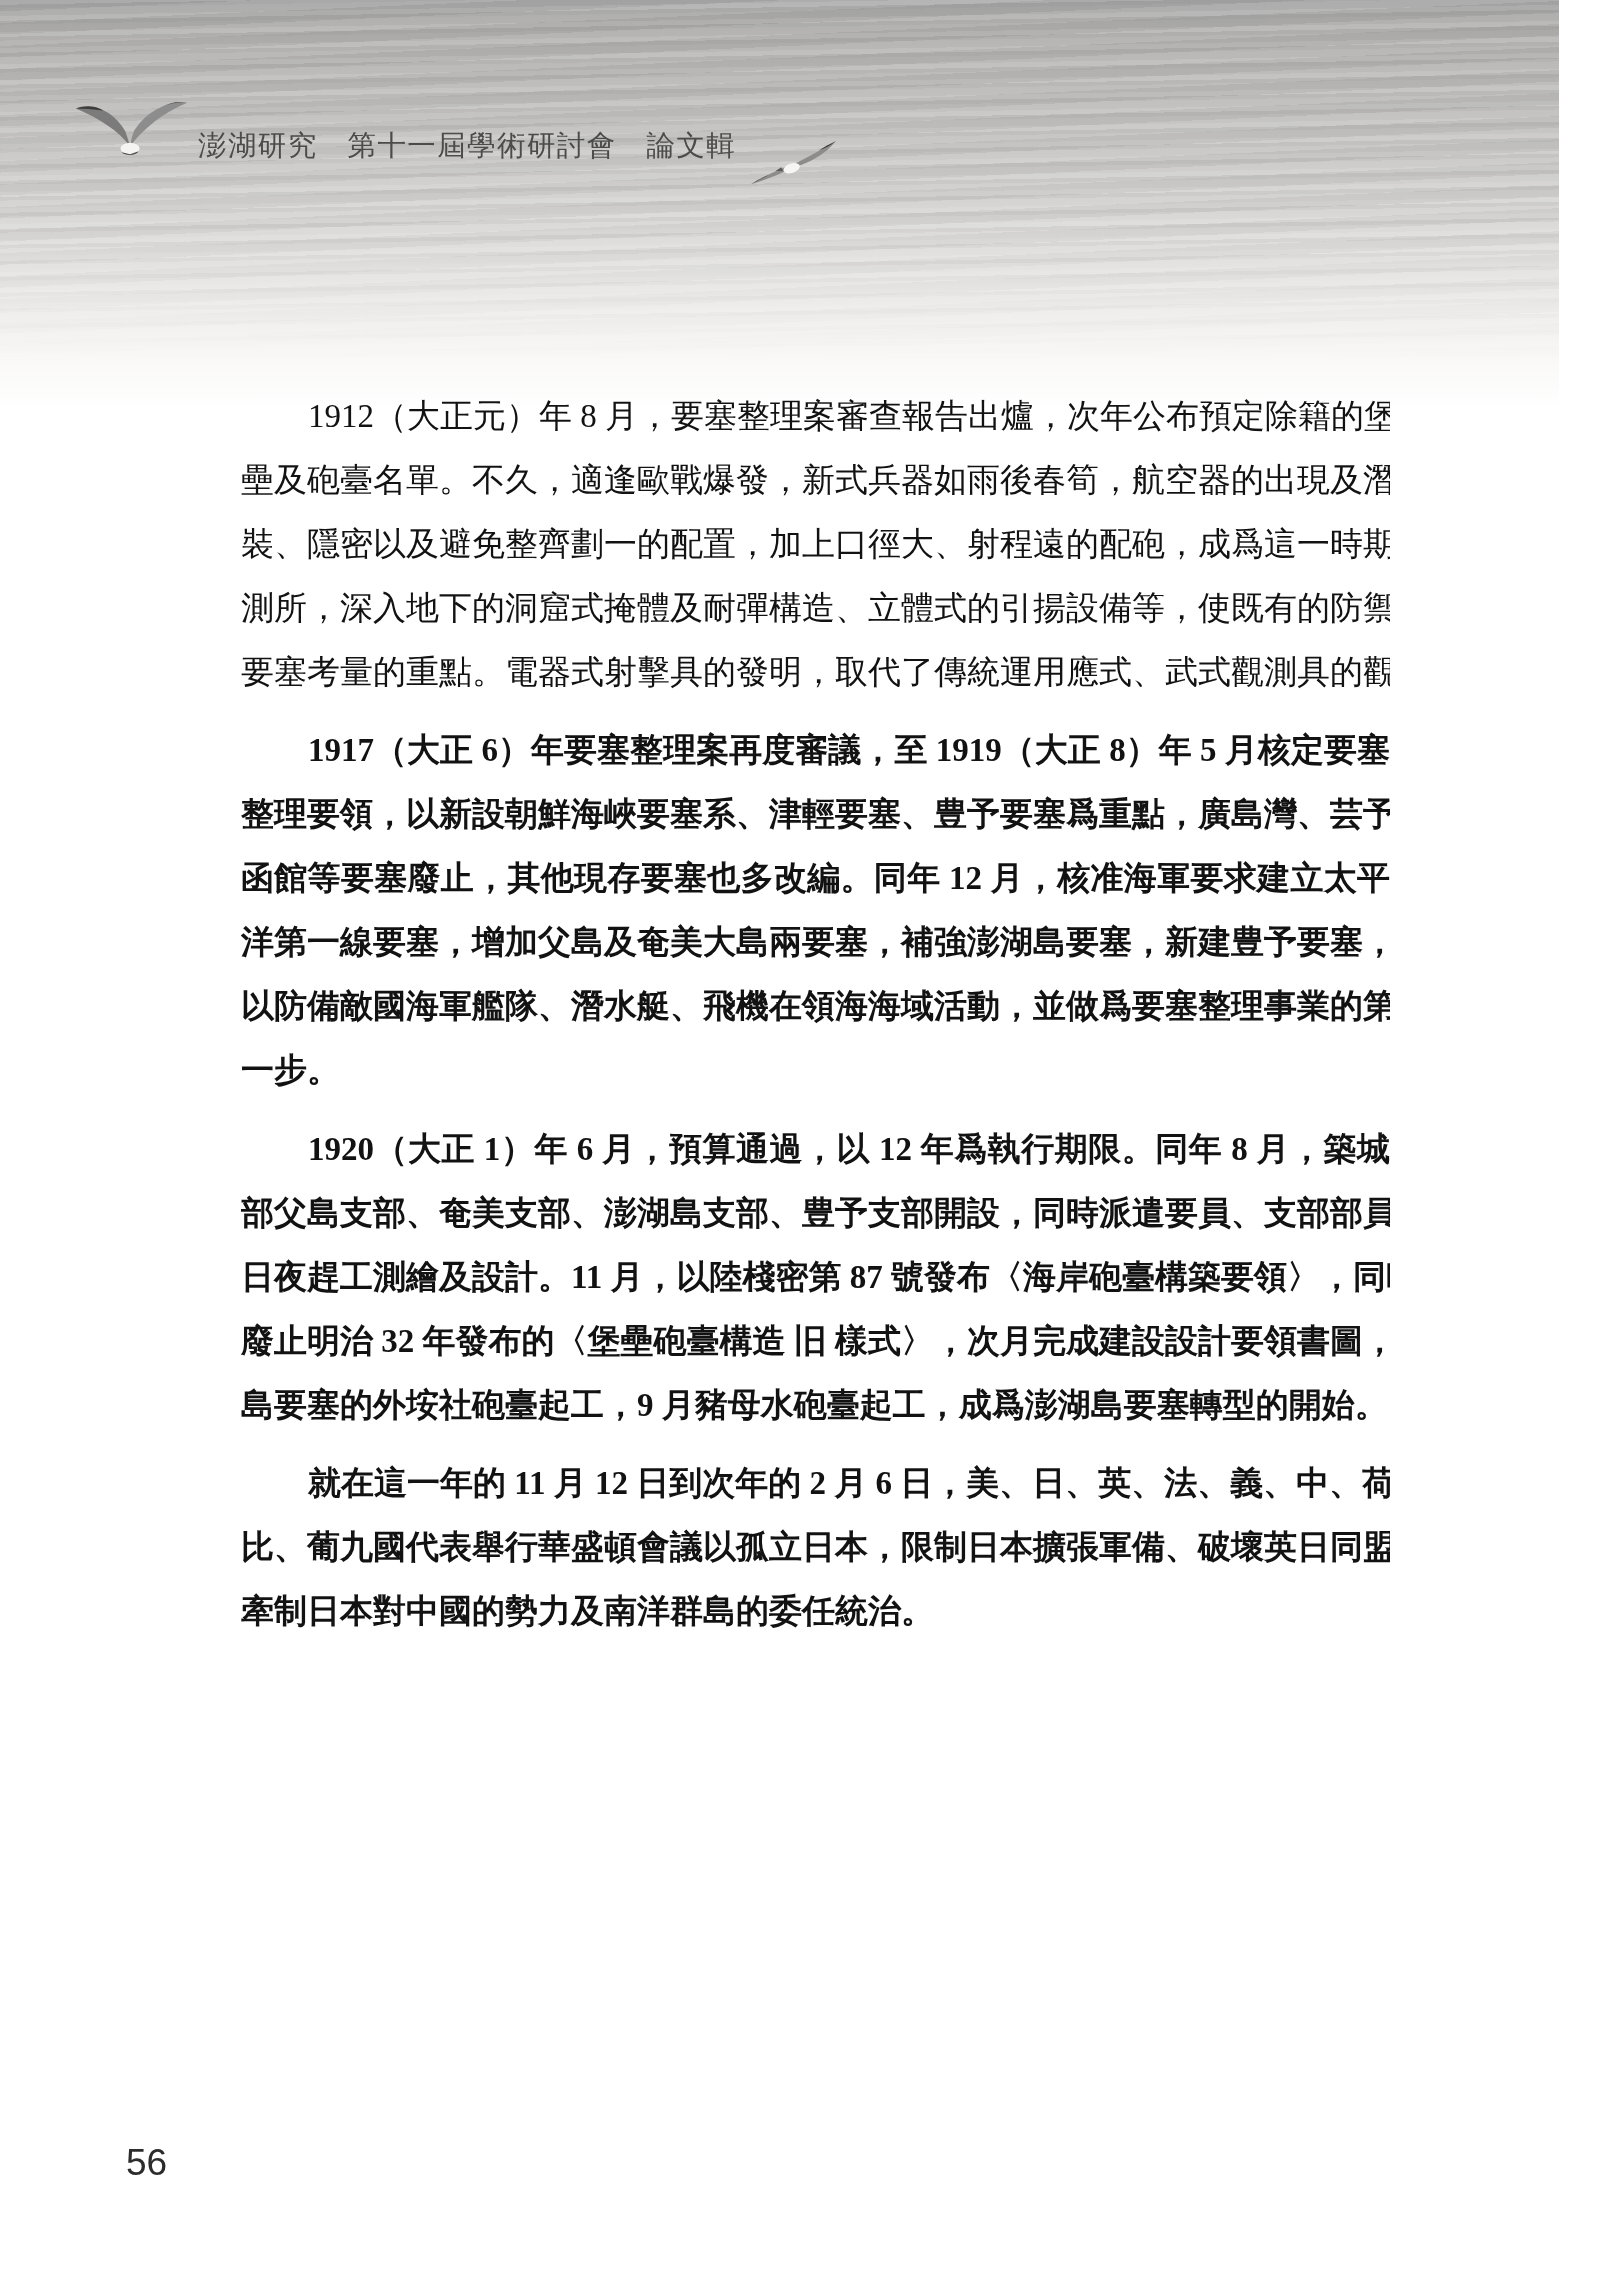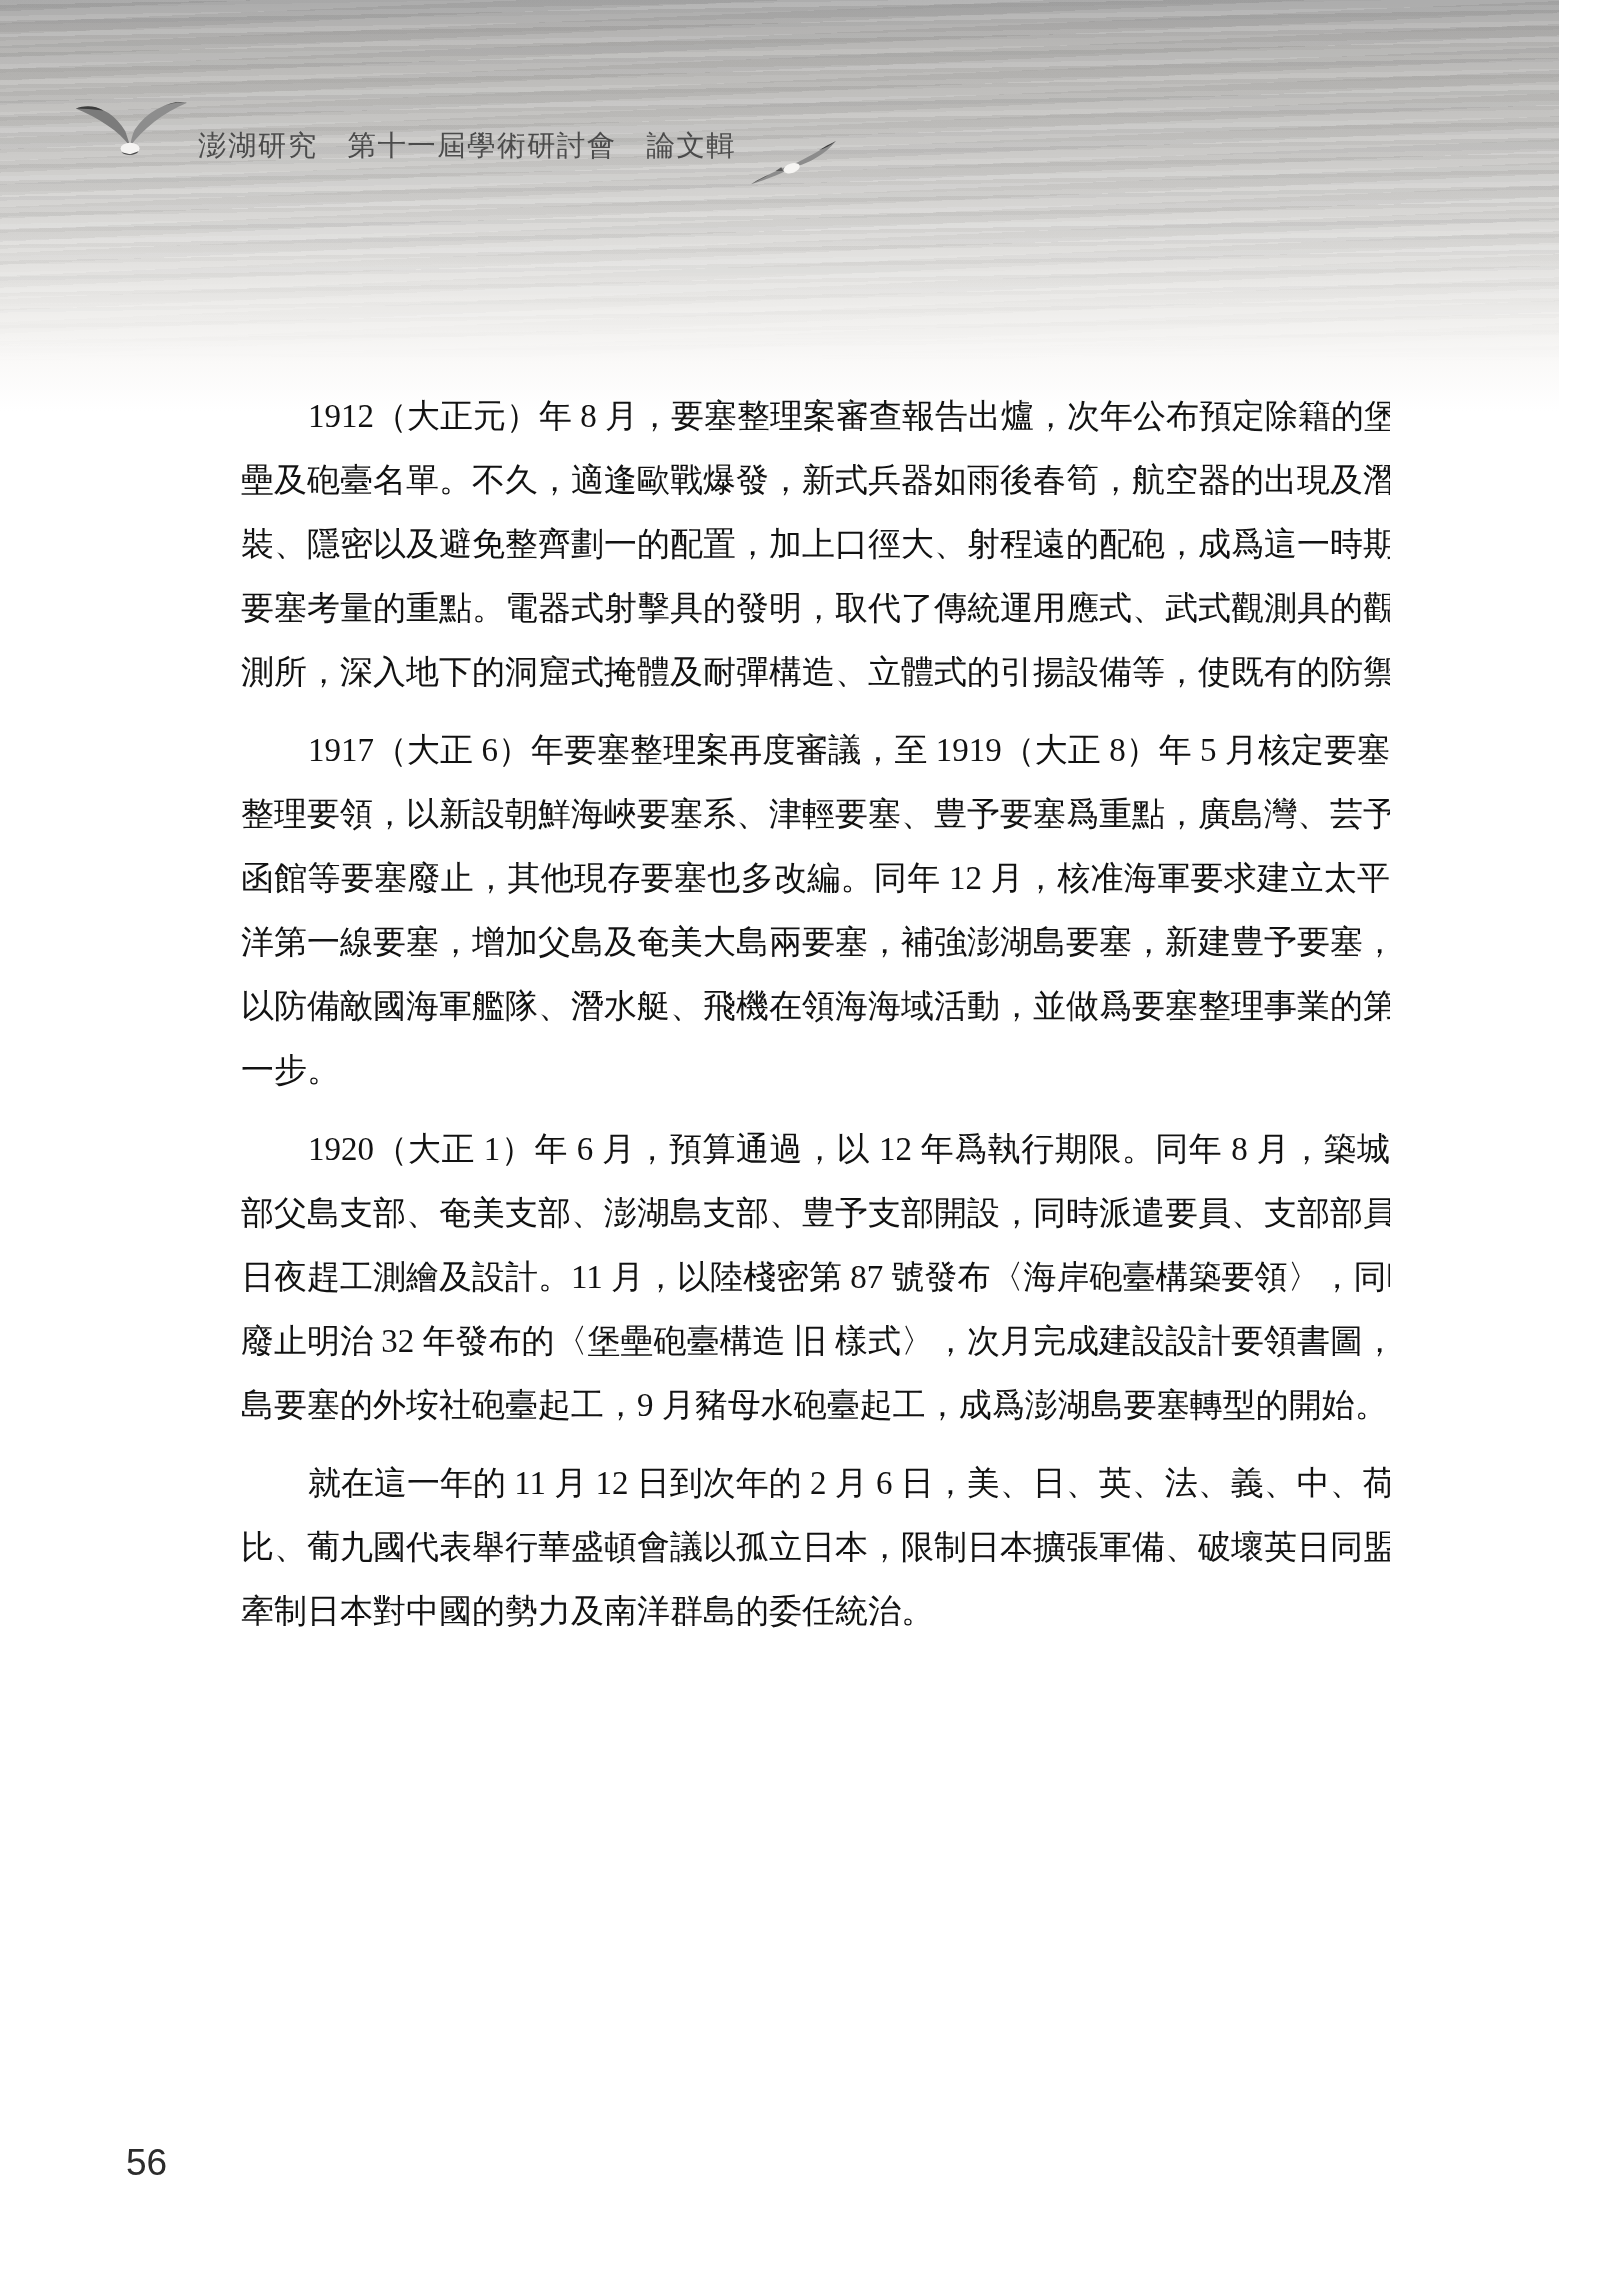--- a/index.html
+++ b/index.html
@@ -51,21 +51,21 @@
   
   .content {
     position: absolute;
     left: 241px; top: 384px;
     width: 1149px;
     font-size: 33px;
     line-height: 64px;
     color: #121212;
   }
   .para { margin: 0; }
-  .para + .para { margin-top: 14.3px; }
+  .para + .para { margin-top: 14.3px; font-weight: bold; }
   .line {
     text-align: justify;
     text-align-last: justify;
     overflow: hidden;
     white-space: nowrap;
   }
   .line.indent { text-indent: 67px; }
   .line.no-stretch { text-align-last: left; }
   
   .page-number {
@@ -98,22 +98,22 @@
       <path d="M34,30 l-6,4 l8,0 z" fill="#5a5a5a"></path>
     </svg>
     <div class="header-title">澎湖研究　第十一屆學術研討會　論文輯</div>
   </div>
 
   <div class="content">
     <div class="para">
       <div class="line indent">1912（大正元）年 8 月，要塞整理案審查報告出爐，次年公布預定除籍的堡</div>
       <div class="line">壘及砲臺名單。不久，適逢歐戰爆發，新式兵器如雨後春筍，航空器的出現及潛</div>
       <div class="line">裝、隱密以及避免整齊劃一的配置，加上口徑大、射程遠的配砲，成爲這一時期</div>
+      <div class="line">測所，深入地下的洞窟式掩體及耐彈構造、立體式的引揚設備等，使既有的防禦</div>
       <div class="line">要塞考量的重點。電器式射擊具的發明，取代了傳統運用應式、武式觀測具的觀</div>
-      <div class="line">測所，深入地下的洞窟式掩體及耐彈構造、立體式的引揚設備等，使既有的防禦</div>
     </div>
     <div class="para">
       <div class="line indent">1917（大正 6）年要塞整理案再度審議，至 1919（大正 8）年 5 月核定要塞</div>
       <div class="line">整理要領，以新設朝鮮海峽要塞系、津輕要塞、豊予要塞爲重點，廣島灣、芸予、</div>
       <div class="line">函館等要塞廢止，其他現存要塞也多改編。同年 12 月，核准海軍要求建立太平</div>
       <div class="line">洋第一線要塞，增加父島及奄美大島兩要塞，補強澎湖島要塞，新建豊予要塞，</div>
       <div class="line">以防備敵國海軍艦隊、潛水艇、飛機在領海海域活動，並做爲要塞整理事業的第</div>
       <div class="line no-stretch">一步。</div>
     </div>
     <div class="para">

